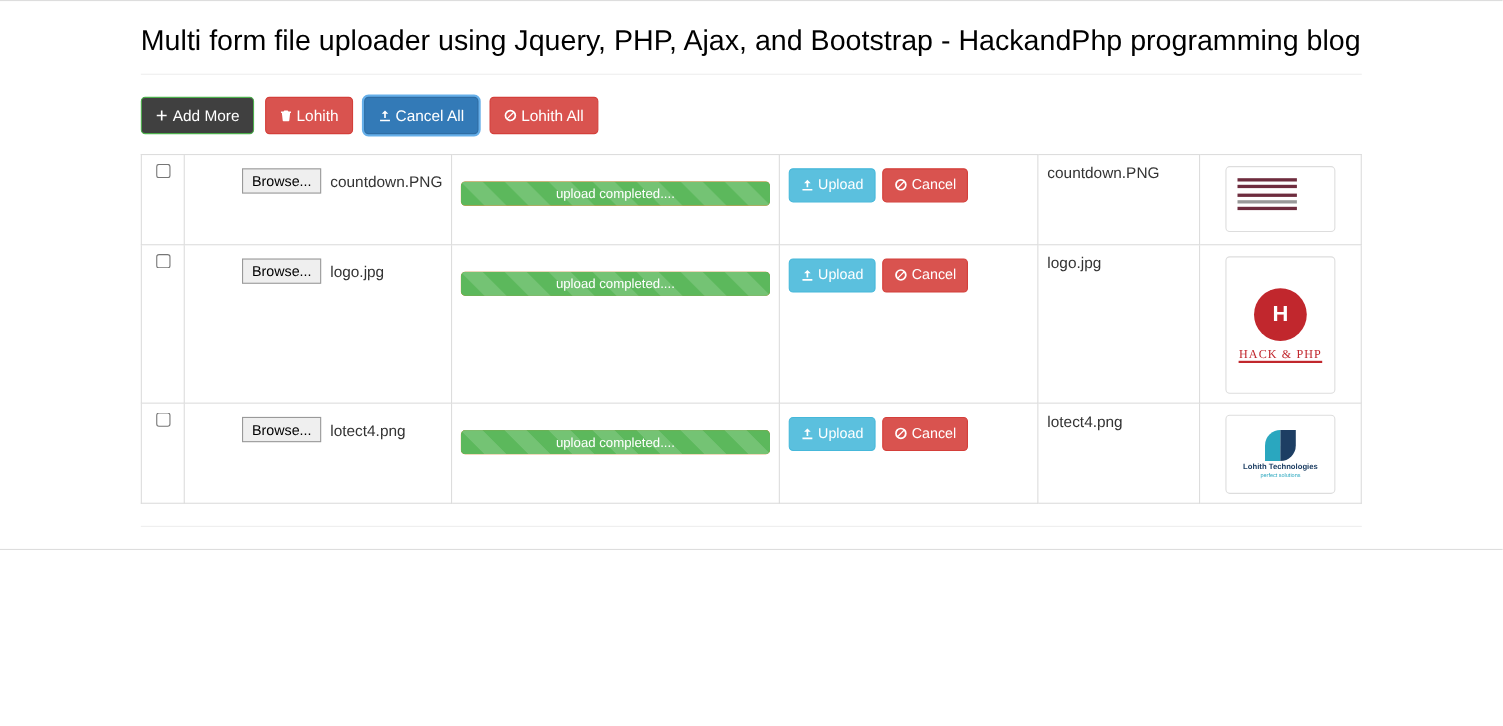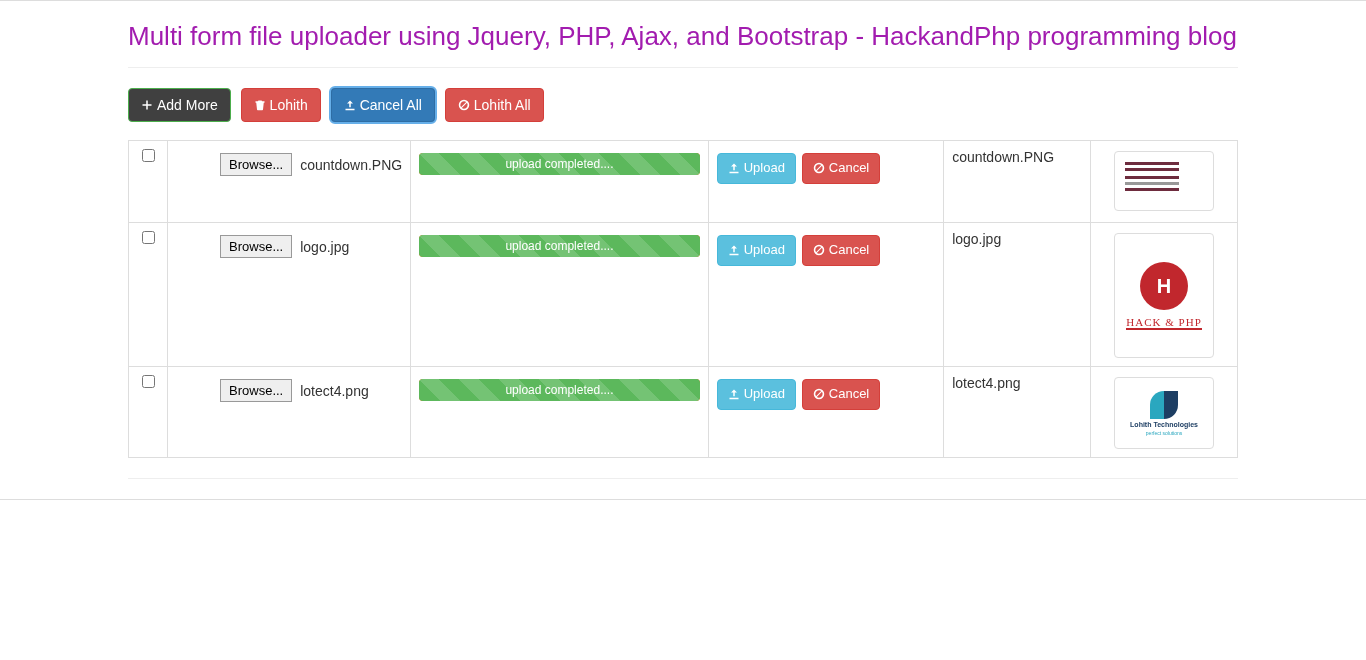--- a/index.html
+++ b/index.html
@@ -1,18 +1,18 @@
 <!DOCTYPE html>
 <html><head>
 <meta charset="utf-8">
 <style>
 *{box-sizing:border-box;margin:0;padding:0;}
 body{font-family:"Helvetica Neue",Helvetica,Arial,sans-serif;font-size:14px;color:#333;background:#fff;border-top:1px solid #ddd;border-bottom:1px solid #ddd;}
 .container{width:1140px;margin:0 auto;padding:0 15px;}
-h1.page-title{font-size:26px;font-weight:500;color:#a21caf;margin:20px 0 15px;}
+h1.page-title{font-size:26px;font-weight:500;color:#000000;margin:20px 0 15px;}
 hr{border:0;border-top:1px solid #eee;margin:0 0 20px;}
 .toolbar{margin-bottom:18px;}
 .btn{display:inline-flex;align-items:center;padding:6px 12px;font-size:14px;border-radius:4px;cursor:pointer;border:1px solid transparent;color:#fff;line-height:1.42857143;margin-right:6px;}
 .btn .icon{margin-right:4px;display:inline-flex;}
 .btn-success{background:#404040;border-color:#4cae4c;}
 .btn-danger{background:#d9534f;border-color:#d43f3a;}
 .btn-primary{background:#337ab7;border-color:#2e6da4;}
 .btn-primary.focused{outline:2px solid #66afe9;outline-offset:0;box-shadow:0 0 0 1px #2e6da4;}
 .btn-info{background:#5bc0de;border-color:#46b8da;}
 .btn-sm{padding:5px 10px;font-size:13px;}
@@ -20,21 +20,21 @@
 table.files td{border:1px solid #ddd;padding:8px;vertical-align:top;}
 td.cb-cell{width:40px;text-align:center;padding-top:12px;}
 td.file-cell{width:210px;}
 td.progress-cell{width:320px;}
 td.actions-cell{width:250px;}
 td.name-cell{width:150px;}
 td.thumb-cell{width:150px;text-align:center;}
 .file-input-wrap{display:flex;align-items:center;gap:8px;margin-top:4px;padding-left:44px;}
 .browse-btn{background:#efefef;border:1px solid #999;padding:3px 8px;font-size:13px;cursor:pointer;font-family:inherit;}
 .file-label{font-size:14px;color:#333;}
-.progress{height:22px;background:#f97316;border-radius:4px;overflow:hidden;margin-top:4px;box-shadow:inset 0 1px 2px rgba(0,0,0,.1);}
+.progress{height:22px;background:#f97316;border-radius:4px;overflow:hidden;margin-top:16px;box-shadow:inset 0 1px 2px rgba(0,0,0,.1);}
 .progress-bar{height:100%;background-color:#5cb85c;background-image:linear-gradient(45deg,rgba(255,255,255,.15) 25%,transparent 25%,transparent 50%,rgba(255,255,255,.15) 50%,rgba(255,255,255,.15) 75%,transparent 75%,transparent);background-size:40px 40px;color:#fff;font-size:12px;display:flex;align-items:center;justify-content:center;}
 .row-actions{margin-top:4px;}
 .row-actions .btn{margin-right:2px;}
 .thumb{display:inline-block;border:1px solid #ddd;border-radius:4px;padding:4px;background:#fff;margin-top:2px;}
 
 .thumb-1{width:90px;height:50px;background:#fff;position:relative;}
 .thumb-1::before{content:"";position:absolute;top:6px;left:6px;right:30px;height:3px;background:#6e2c3e;box-shadow:0 6px 0 #6e2c3e,0 14px 0 #6e2c3e,0 20px 0 #999,0 26px 0 #6e2c3e;}
 .thumb-2{width:90px;height:115px;background:#fff;display:flex;flex-direction:column;align-items:center;justify-content:center;gap:6px;}
 .bubble{width:48px;height:48px;border-radius:50%;background:#c1272d;position:relative;}
 .bubble::after{content:"";position:absolute;bottom:-4px;left:8px;width:0;height:0;border:7px solid transparent;border-top-color:#c1272d;}

